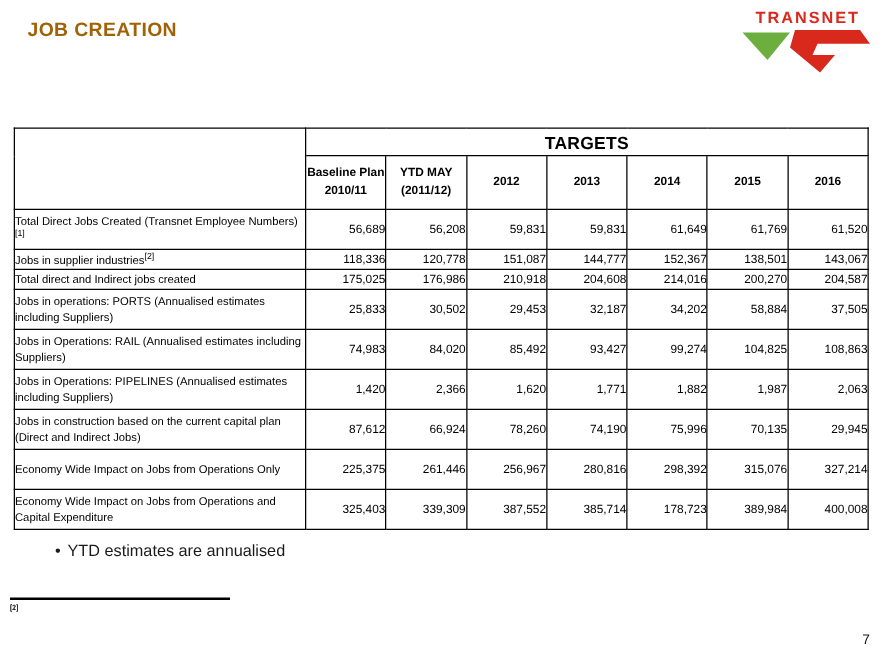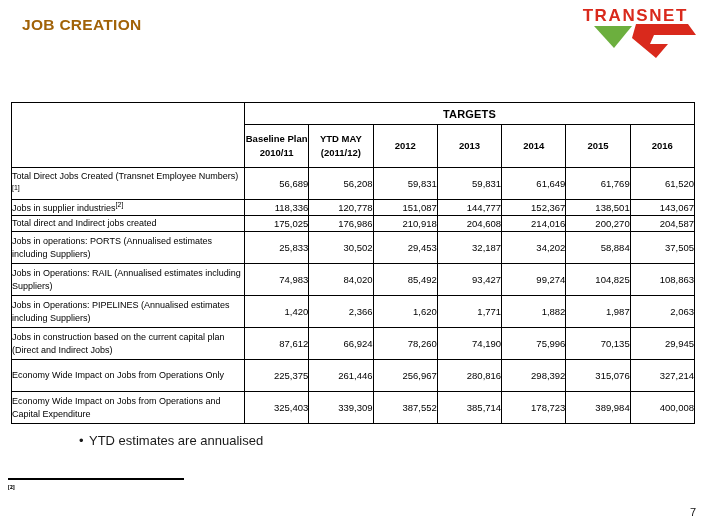--- a/index.html
+++ b/index.html
@@ -31,21 +31,21 @@
     position: absolute;
     right: 10px;
     top: 2px;
     width: 110px;
     height: 58px;
   }
   #brand-wordmark {
     position: absolute;
     right: 8px;
     top: 4px;
-    font-size: 17px;
+    font-size: 13px;
     font-weight: bold;
     letter-spacing: 1.6px;
     color: #D9291C;
     font-family: "Liberation Sans", sans-serif;
   }
   #brand-mark {
     position: absolute;
     left: 6px;
     top: 20px;
     width: 104px;
@@ -67,21 +67,21 @@
   }
   table.jobs td, table.jobs th {
     border: 1px solid #000;
     padding: 0;
     vertical-align: middle;
   }
   .hdr-blank { width: 232px; }
   .targets-cell {
     text-align: center;
     font-weight: bold;
-    font-size: 11px;
+    font-size: 14px;
     height: 21px;
     letter-spacing: 0.2px;
   }
   .col-head {
     text-align: center;
     font-weight: bold;
     font-size: 9.5px;
     height: 42px;
     line-height: 1.45;
     padding: 1px 2px;
@@ -106,21 +106,20 @@
   .r-short { height: 16px; }
   sup { font-size: 7px; vertical-align: super; }
 
   
   #bullet-area {
     position: absolute;
     left: 44px;
     top: 433px;
     font-size: 13px;
     color: #1a1a1a;
-    margin-left: 35px;
   }
   #bullet-area .dot {
     display: inline-block;
     width: 10px;
   }
 
   
   #footnote-rule {
     position: absolute;
     left: 8px;

